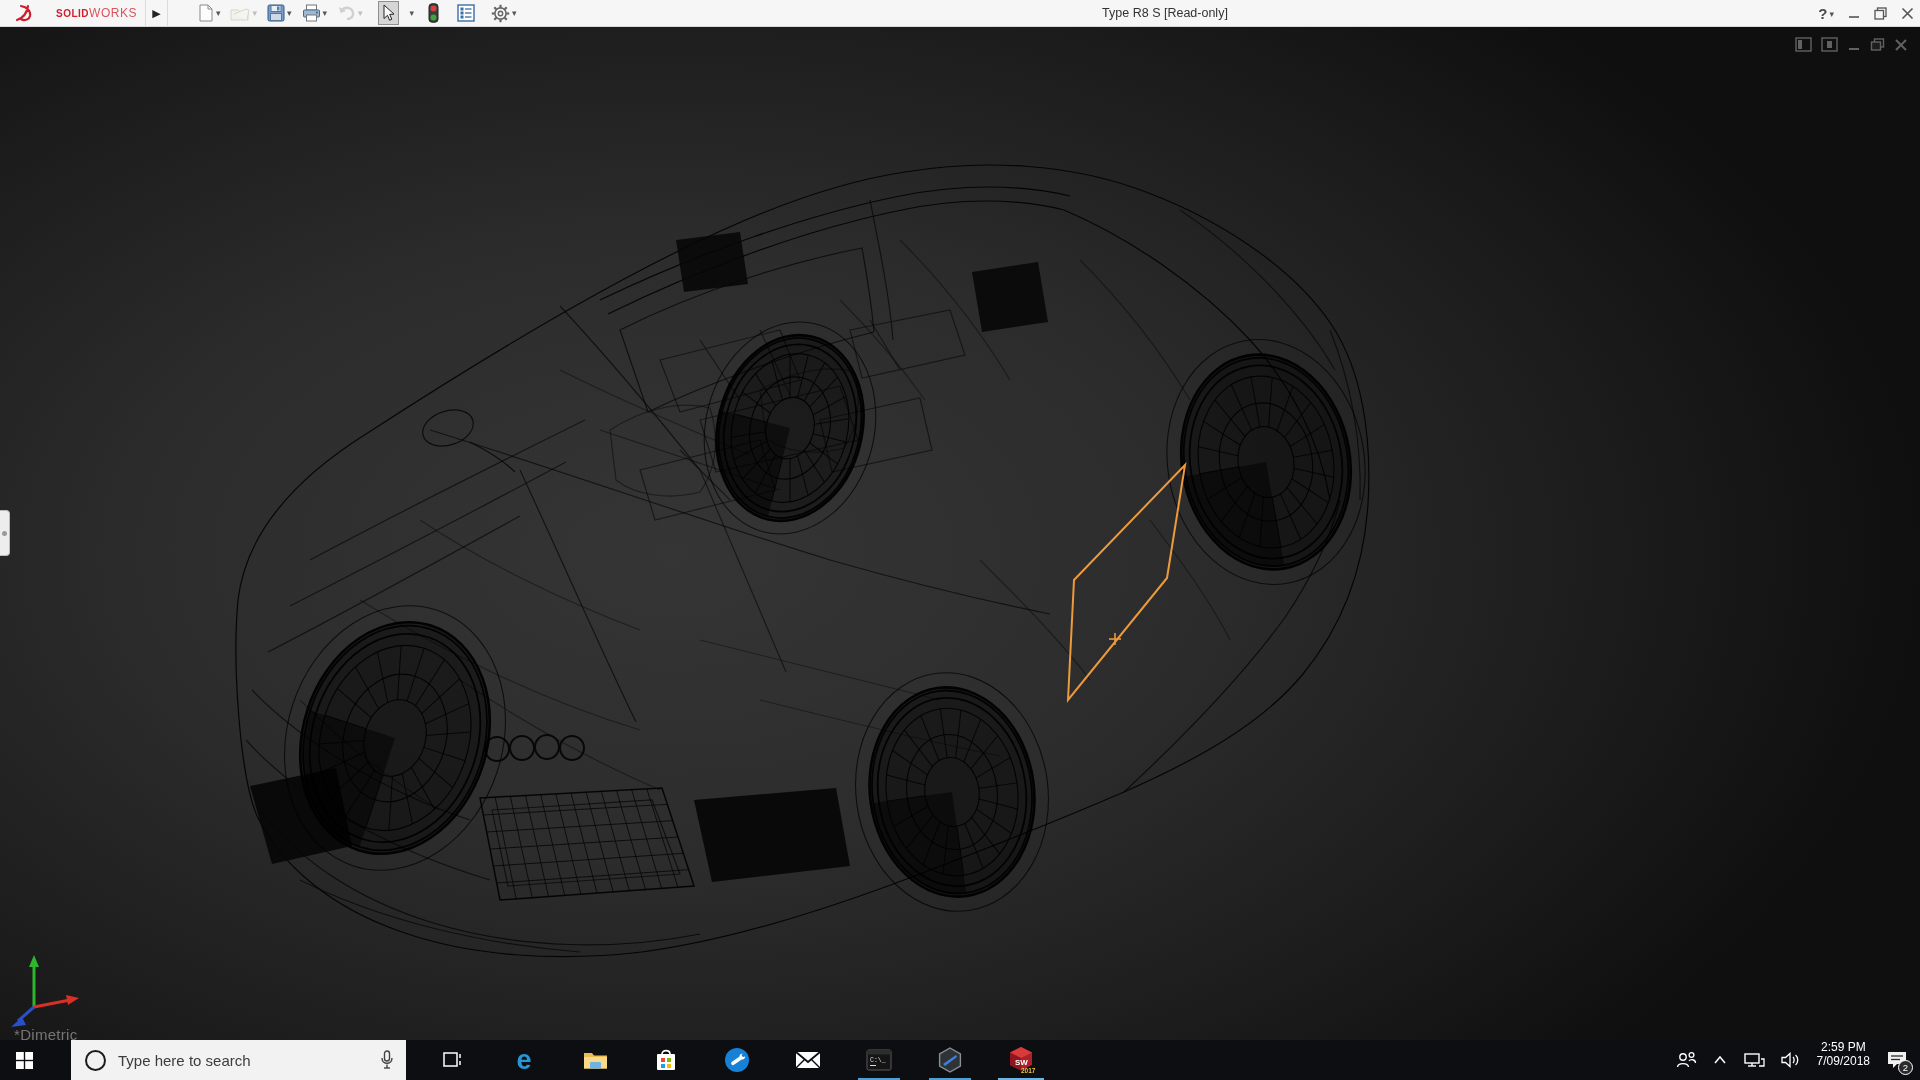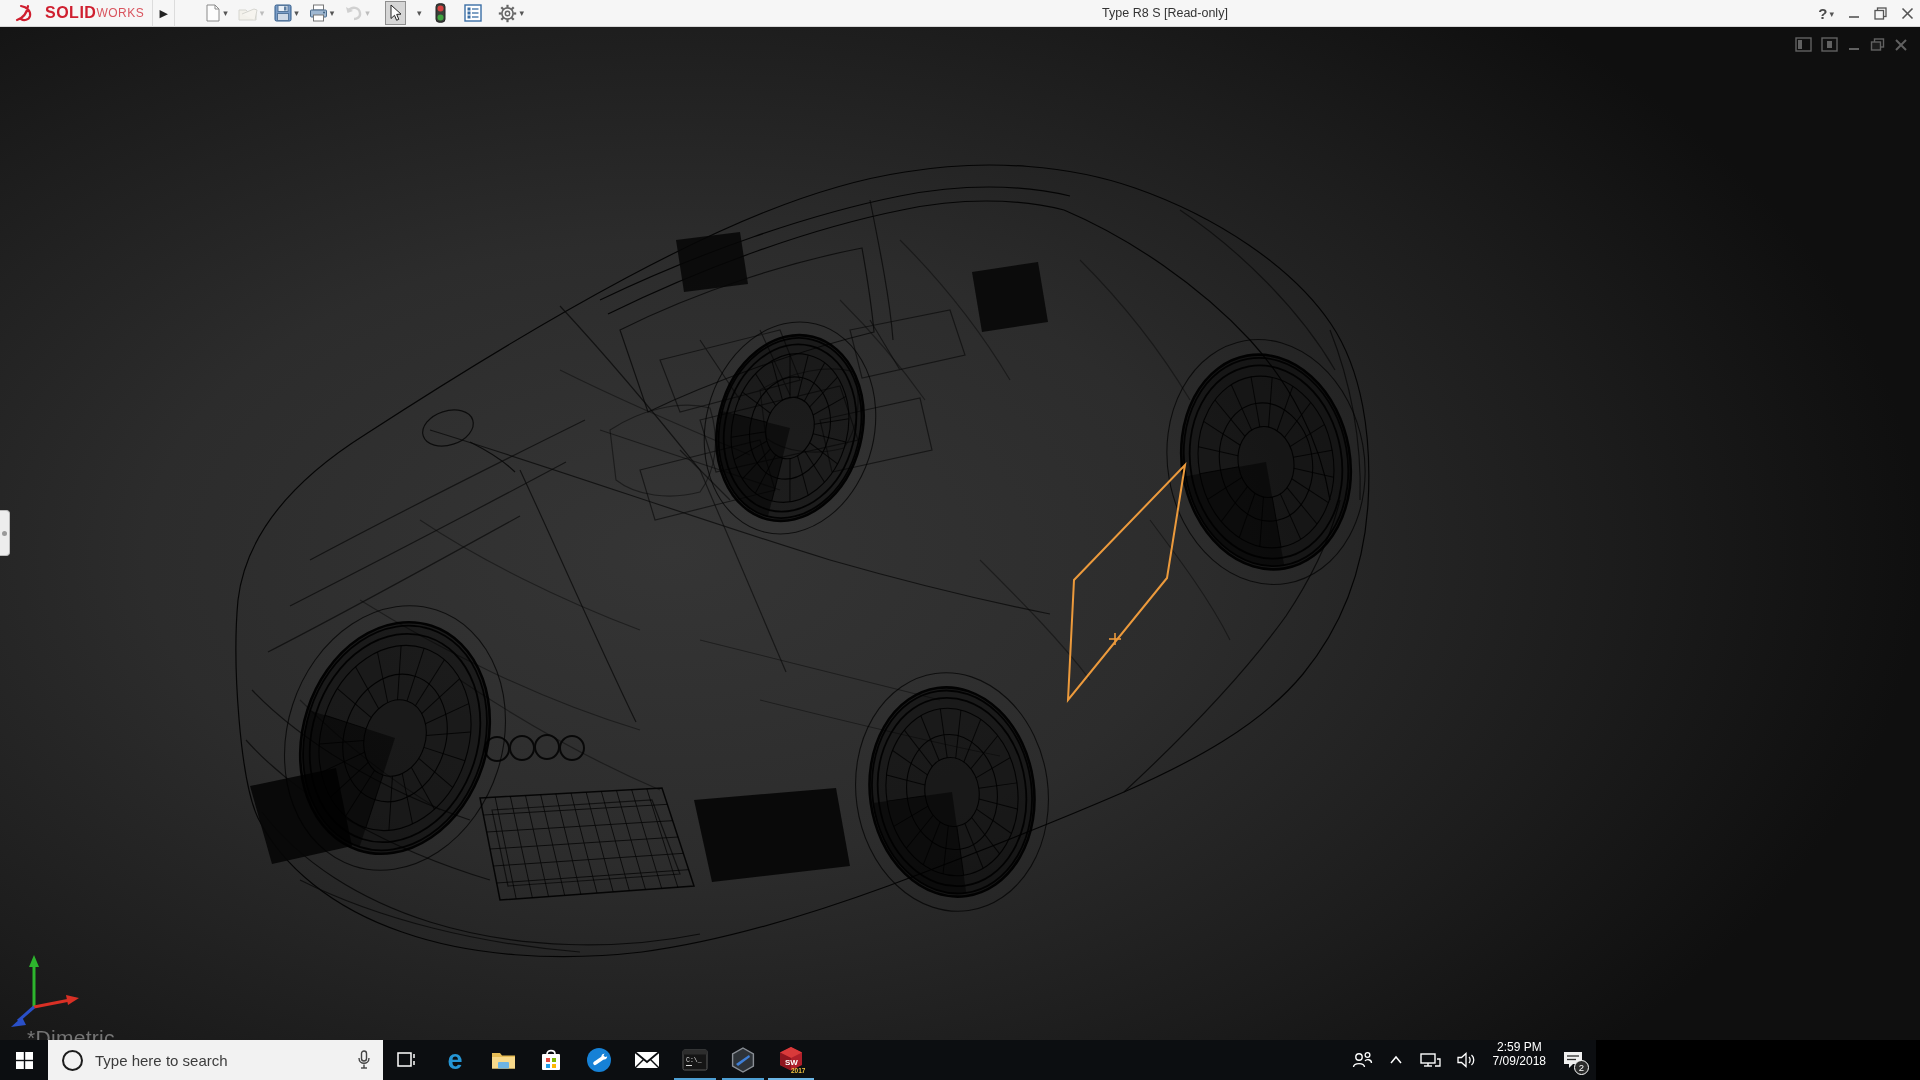--- a/index.html
+++ b/index.html
@@ -1,44 +1,44 @@
 <!DOCTYPE html>
 <html><head>
 <meta charset="utf-8">
 <style>
   * { margin:0; padding:0; box-sizing:border-box; }
   html,body { width:1920px; height:1080px; overflow:hidden; font-family:"Liberation Sans", sans-serif; background:#000; }
 
   
   .titlebar { position:absolute; left:0; top:0; width:1920px; height:27px; background:#f6f6f6; border-bottom:1px solid #d8d8d8; display:flex; align-items:center; }
   .brand { display:flex; align-items:center; height:27px; padding:0 8px 0 14px; border-right:1px solid #dcdcdc; }
-  .brand-solid { color:#cf1f2f; font-weight:bold; font-size:16px; letter-spacing:0.5px; margin-left:5px; }
+  .brand-solid { color:#cf1f2f; font-weight:bold; font-size:10px; letter-spacing:0.5px; margin-left:16px; }
   .brand-works { color:#d9545e; font-weight:normal; font-size:12px; letter-spacing:0.5px; }
   .flyout-btn { width:22px; height:27px; display:flex; align-items:center; justify-content:center; border-right:1px solid #dcdcdc; font-size:11px; color:#222; cursor:pointer; }
   .tb-icons { display:flex; align-items:center; margin-left:26px; height:27px; }
   .tb-btn { display:flex; align-items:center; height:24px; padding:0 3px; margin-right:4px; }
   .tb-btn.disabled { opacity:0.35; }
   .caret { font-size:9px; color:#555; margin-left:2px; }
   .sel-box { display:flex; align-items:center; height:24px; background:#d6d6d6; border:1px solid #8f8f8f; padding:0 2px; margin:0 4px 0 8px; }
   .sel-caret-box { height:24px; display:flex; align-items:center; padding:0 4px; border:1px solid transparent; }
   .win-title { position:absolute; left:1165px; top:0; height:27px; line-height:27px; transform:translateX(-50%); font-size:12.5px; color:#333; white-space:nowrap; }
   .tb-right { position:absolute; right:6px; top:0; height:27px; display:flex; align-items:center; gap:14px; }
   .help-q { font-size:15px; font-weight:bold; color:#4a4a4a; }
 
   
   .viewport { position:absolute; left:0; top:27px; width:1920px; height:1013px; overflow:hidden;
     background:radial-gradient(ellipse 1250px 740px at 35% 52%, #353535 0%, #2c2c2c 42%, #1c1c1c 75%, #0f0f0f 100%); }
   .doc-controls { position:absolute; top:10px; right:12px; display:flex; align-items:center; gap:9px; opacity:0.75; }
   .left-tab { position:absolute; left:0; top:483px; width:10px; height:46px; background:#ededed; border:1px solid #bbb; border-left:none; border-radius:0 4px 4px 0; }
   .left-tab .dot { position:absolute; left:2px; top:20px; width:5px; height:5px; border-radius:50%; background:#9a9a9a; }
-  .orient-label { position:absolute; left:27px; top:999px; font-size:21px; color:#757575; letter-spacing:0.3px; }
+  .orient-label { position:absolute; left:14px; top:999px; font-size:15px; color:#757575; letter-spacing:0.3px; }
   .triad { position:absolute; left:8px; top:922px; }
 
   
-  .taskbar { position:absolute; left:0; top:1040px; width:1596px; height:40px; background:#0c0e11; display:flex; align-items:stretch; }
+  .taskbar { position:absolute; left:0; top:1040px; width:1920px; height:40px; background:#0c0e11; display:flex; align-items:stretch;gap:23px; }
   .start-btn { width:48px; display:flex; align-items:center; justify-content:center; }
   .search-box { width:335px; background:#f2f2f2; display:flex; align-items:center; position:relative; }
   .search-box input { border:none; outline:none; background:transparent; font-size:15px; color:#222; width:240px; font-family:"Liberation Sans",sans-serif; }
   .search-box input::placeholder { color:#3c3c3c; opacity:1; }
   .cortana-ring { width:21px; height:21px; border:2.5px solid #1c1c1c; border-radius:50%; margin:0 12px 0 14px; }
   .tb-app { width:48px; display:flex; align-items:center; justify-content:center; position:relative; }
   .tb-app .underline { position:absolute; bottom:0; left:3px; right:3px; height:2.5px; background:#4e9fd4; }
   .tb-app .underline.active { background:#6cb6e6; left:1px; right:1px; }
   .tray { position:absolute; right:0; top:0; height:40px; display:flex; }
   .tray-item { display:flex; align-items:center; justify-content:center; height:40px; padding:0 8px; }

